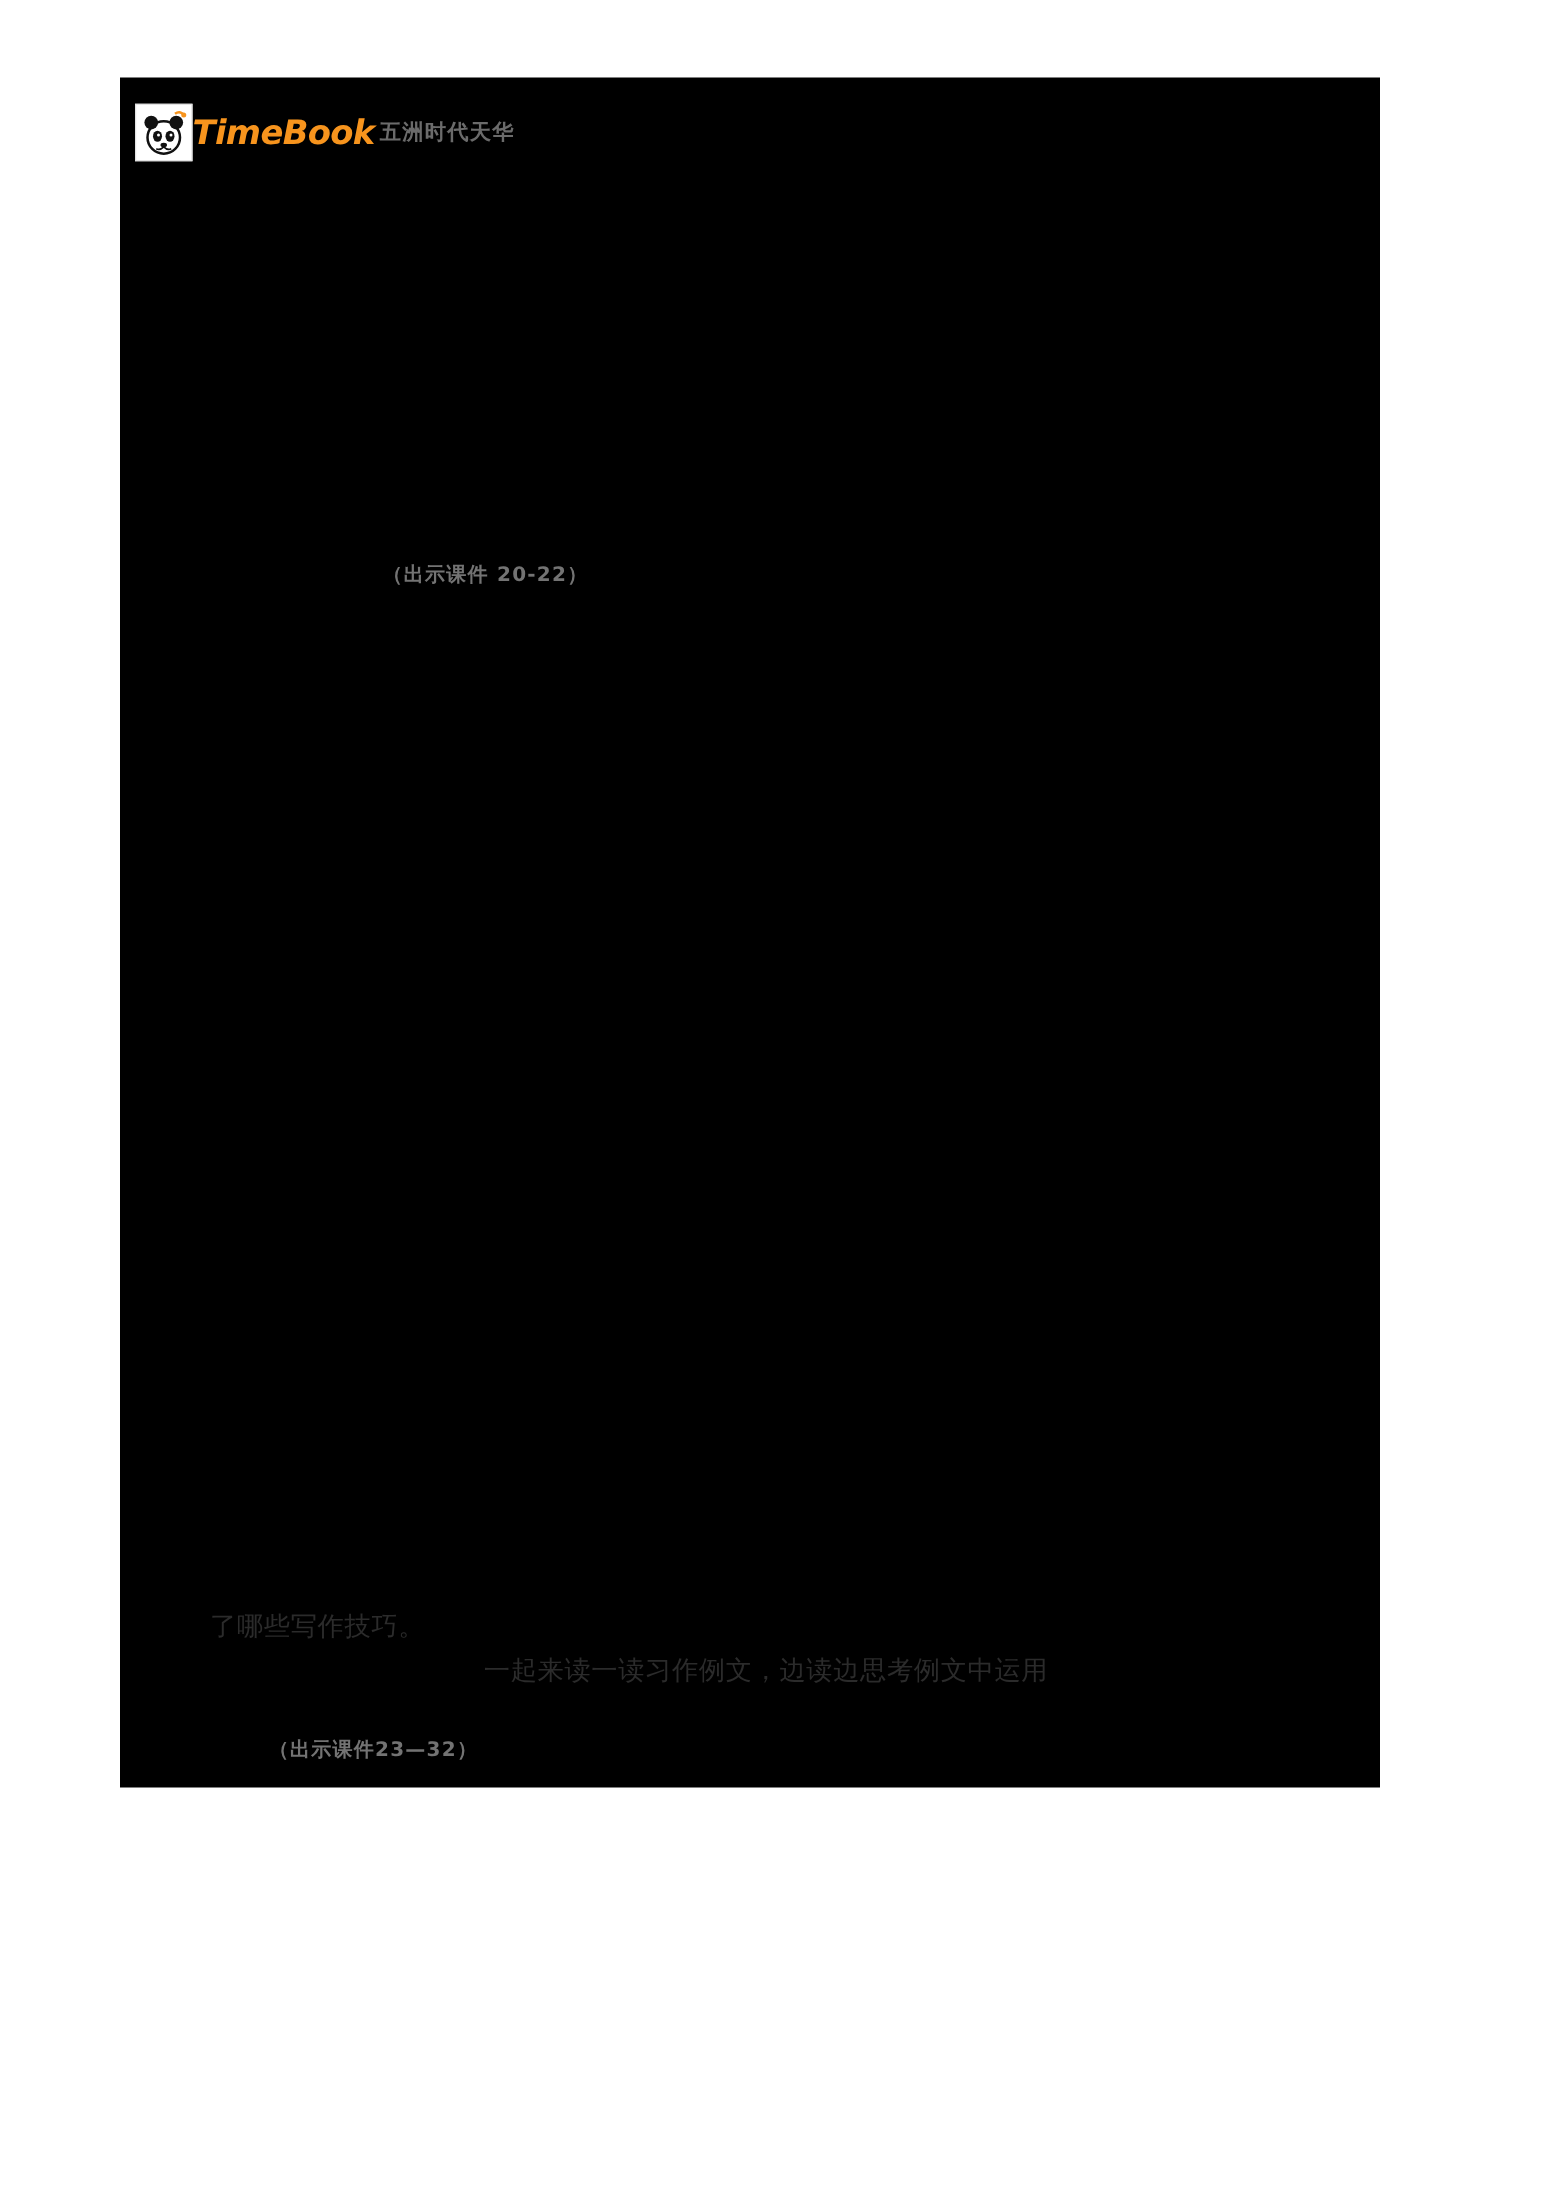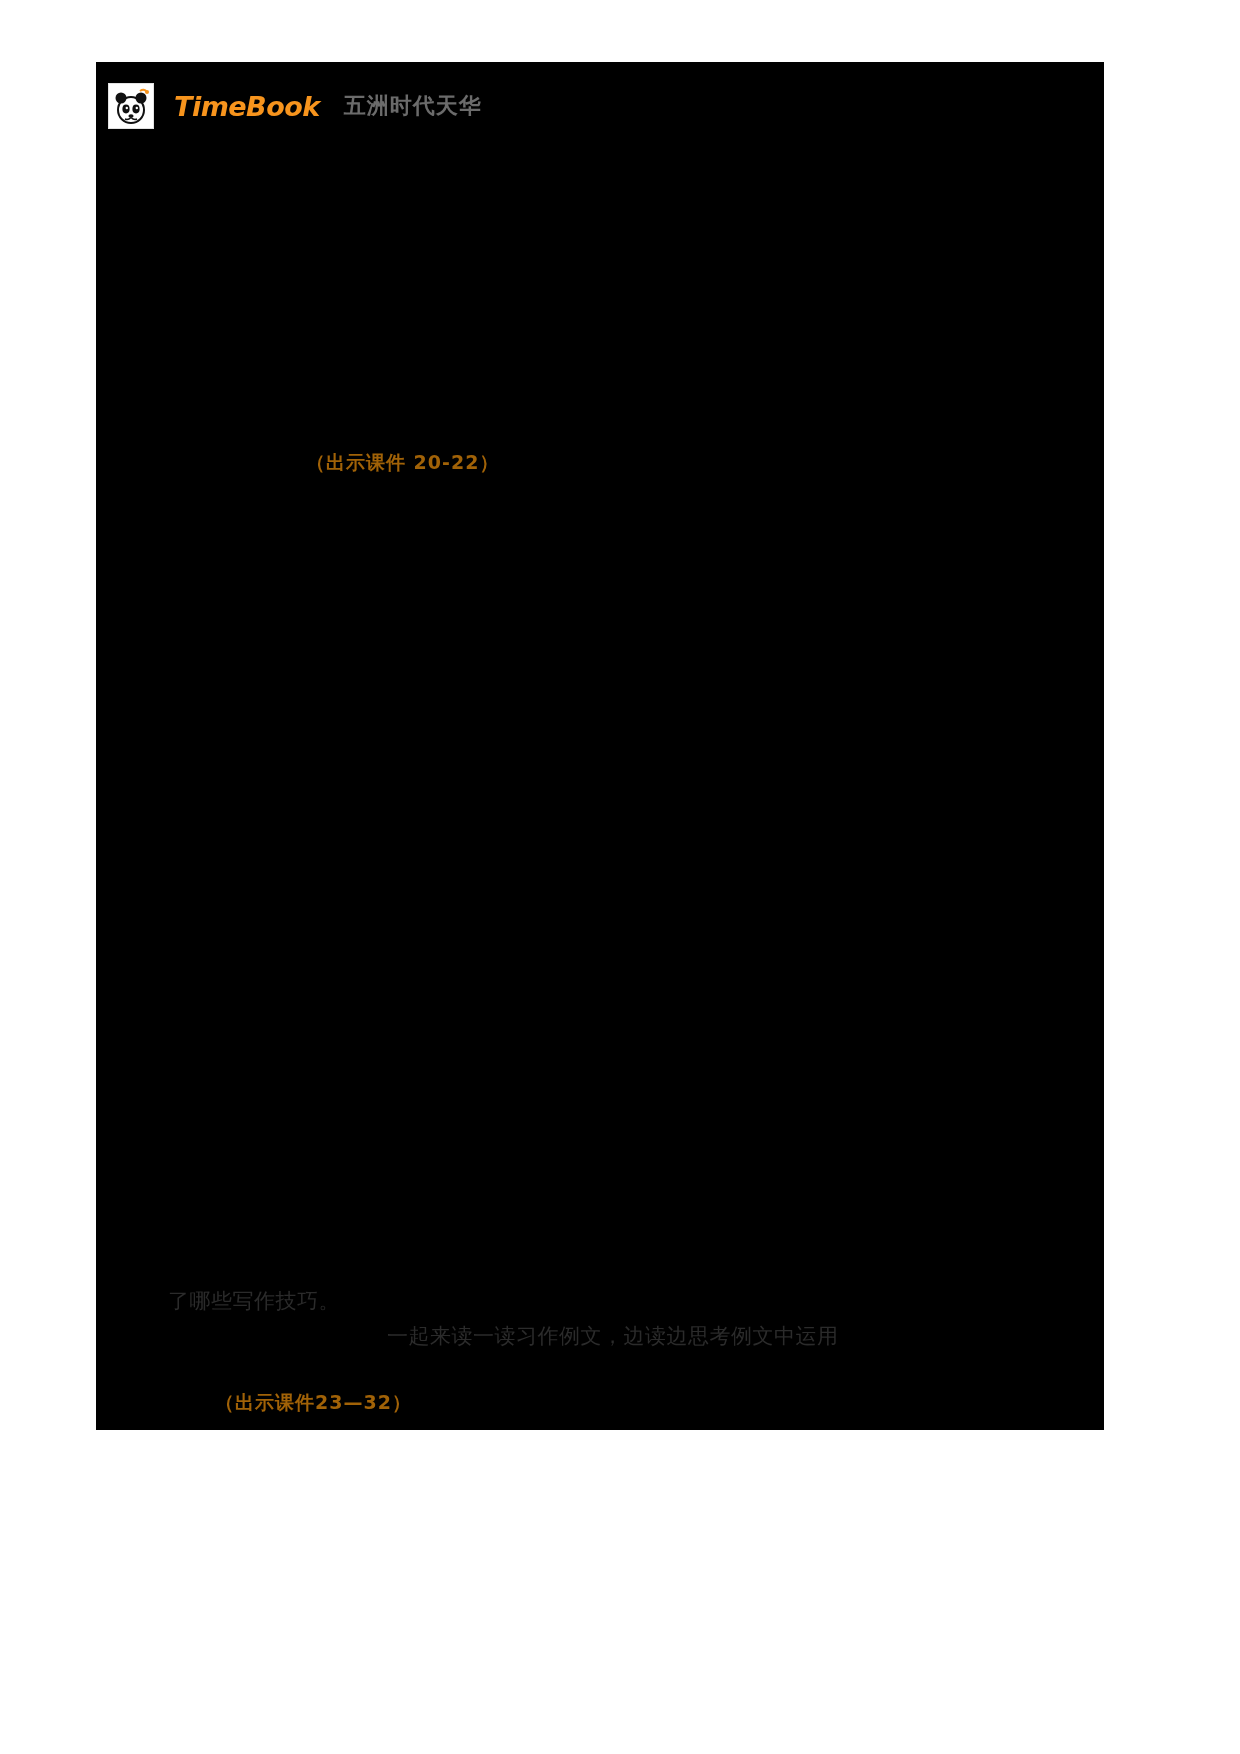--- a/index.html
+++ b/index.html
@@ -36,21 +36,21 @@
   }
 
   
   .logo-bar {
     position: absolute;
     left: 108px;
     top: 82px;
     height: 48px;
     display: flex;
     align-items: center;
-    gap: 20px;
+    gap: 0;
   }
   .logo-mark {
     position: relative;
     width: 44px;
     height: 44px;
     background: #ffffff;
     border: 1px solid #e2e2e2;
     display: flex;
     align-items: center;
     justify-content: center;
@@ -63,34 +63,34 @@
     font-weight: bold;
     font-style: italic;
     font-size: 27px;
     color: #F7941D;
     letter-spacing: -0.5px;
     line-height: 1;
   }
   .logo-cn {
     font-family: "DejaVu Sans", sans-serif;
     font-weight: bold;
-    font-size: 22px;
+    font-size: 17px;
     color: #6b6b6b;
     letter-spacing: 1px;
     line-height: 1;
     margin-left: 4px;
   }
 
   
   .cue {
     position: absolute;
     font-family: "DejaVu Sans", sans-serif;
     font-weight: bold;
-    font-size: 19px;
-    color: #a16207;
+    font-size: 16px;
+    color: #737373;
     letter-spacing: 1px;
     white-space: nowrap;
   }
   .cue-1 { left: 306px; top: 450px; }
   .cue-2 { left: 215px; top: 1390px; }
 
   
   .body-line {
     position: absolute;
     font-family: "Liberation Serif", serif;

